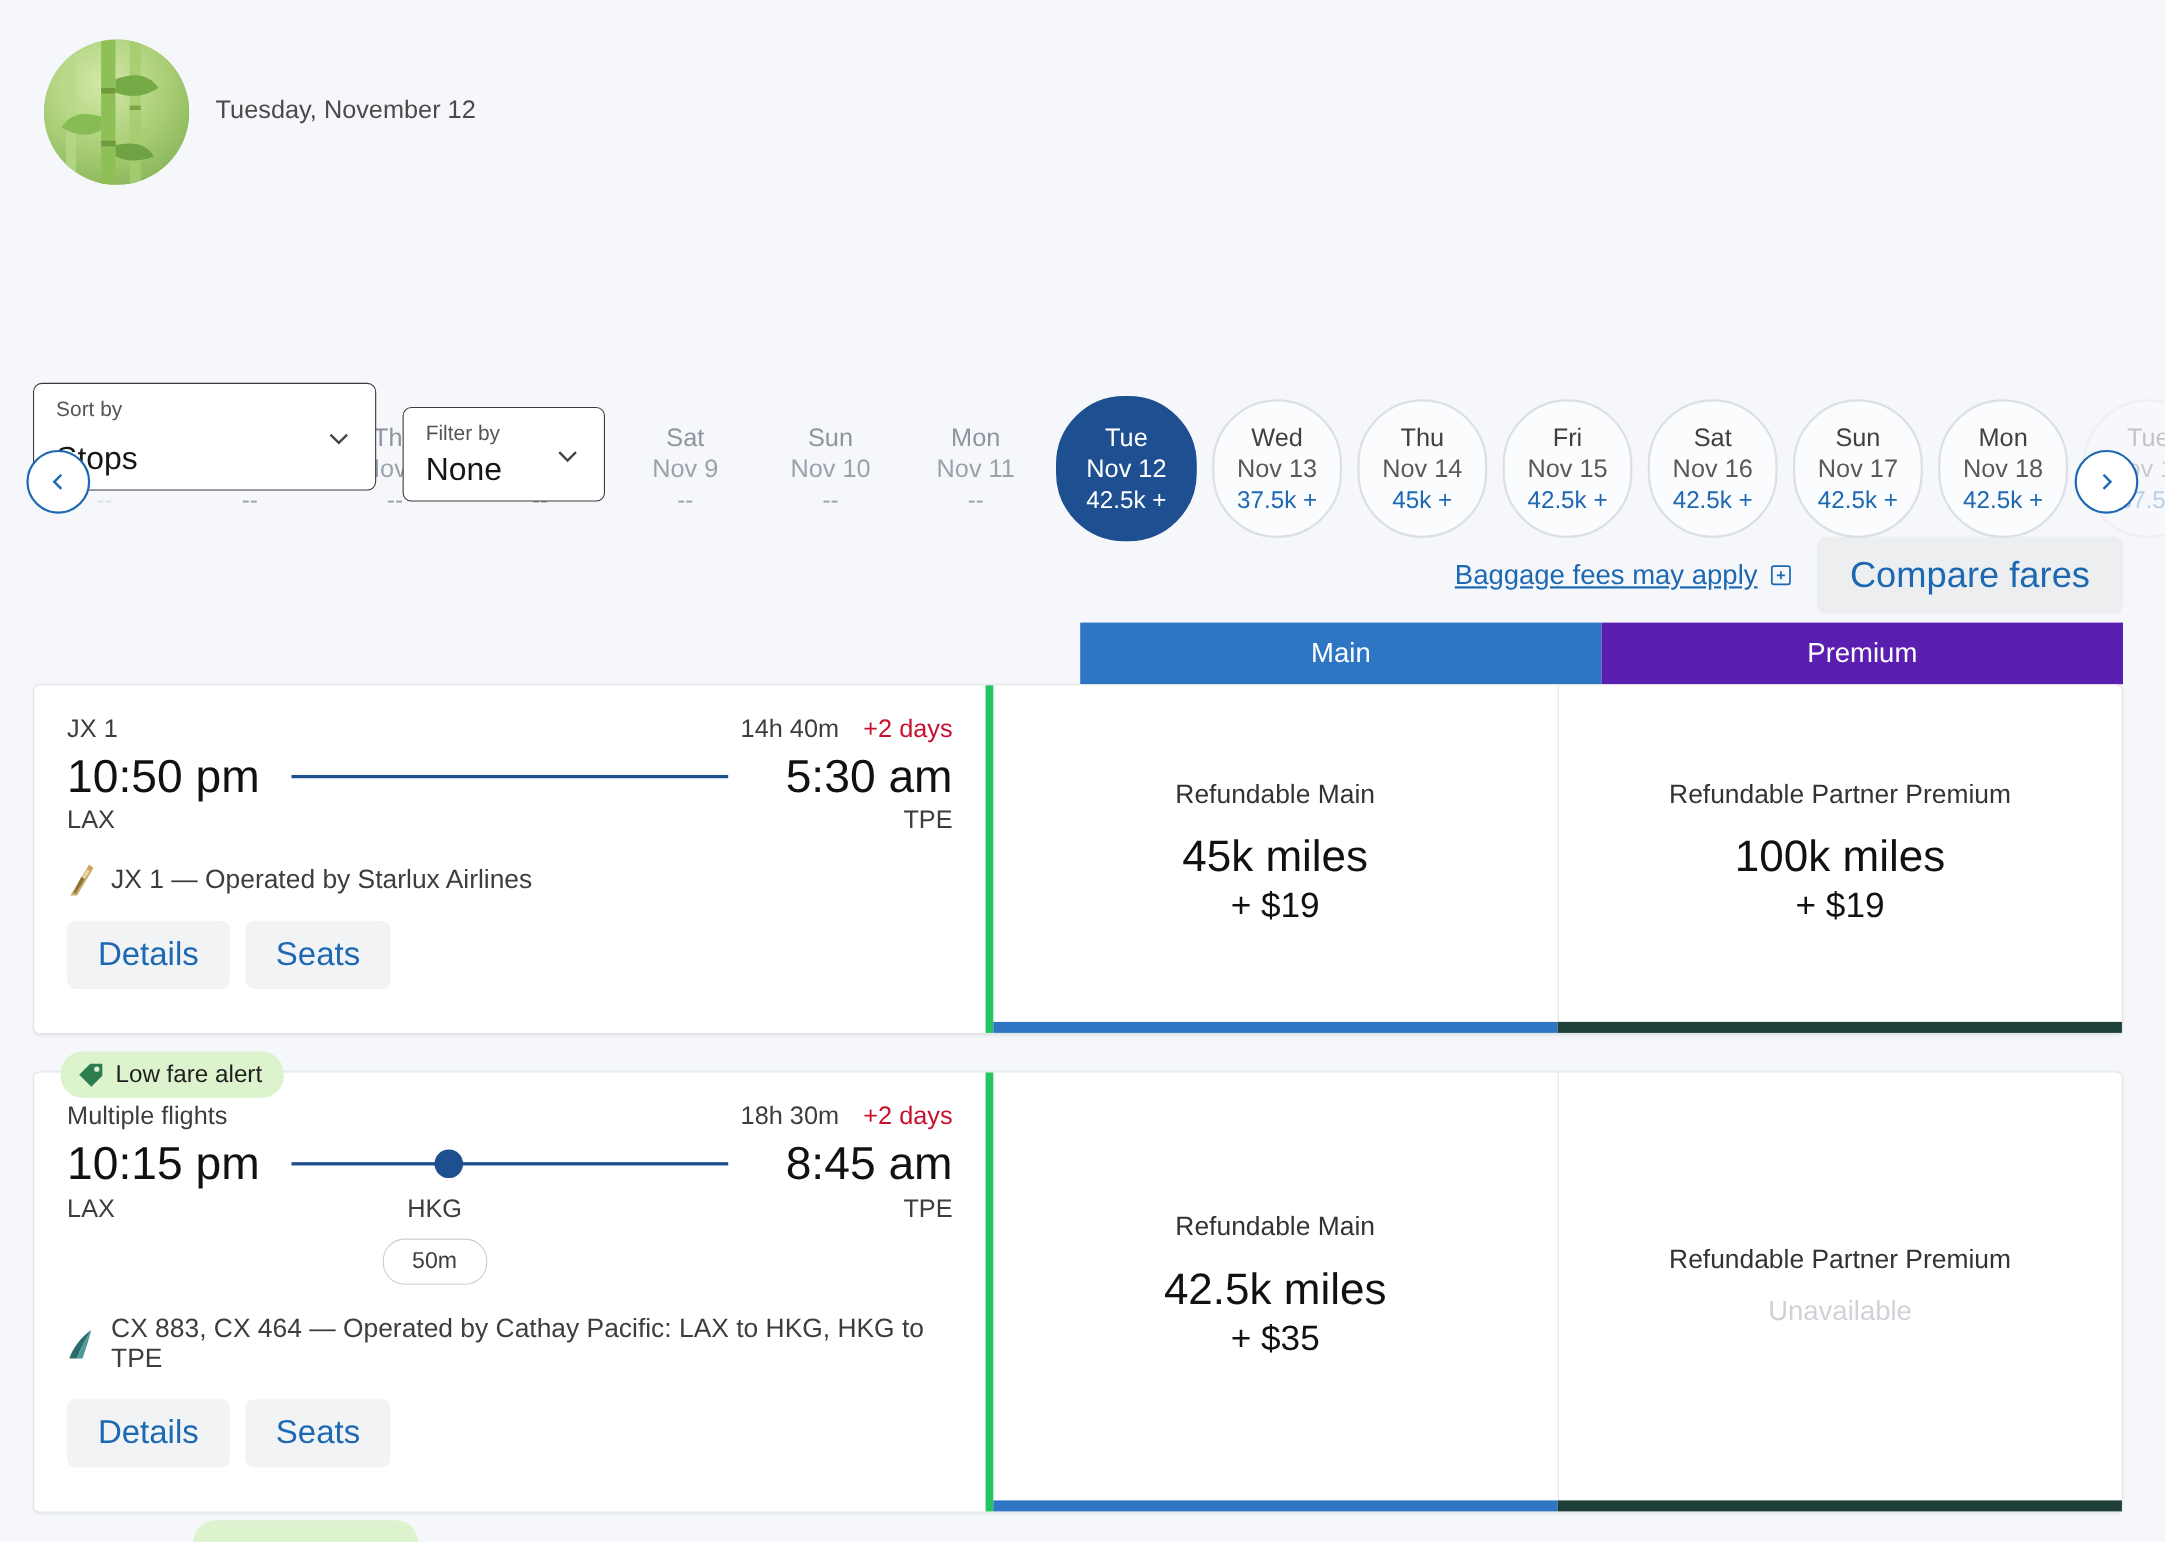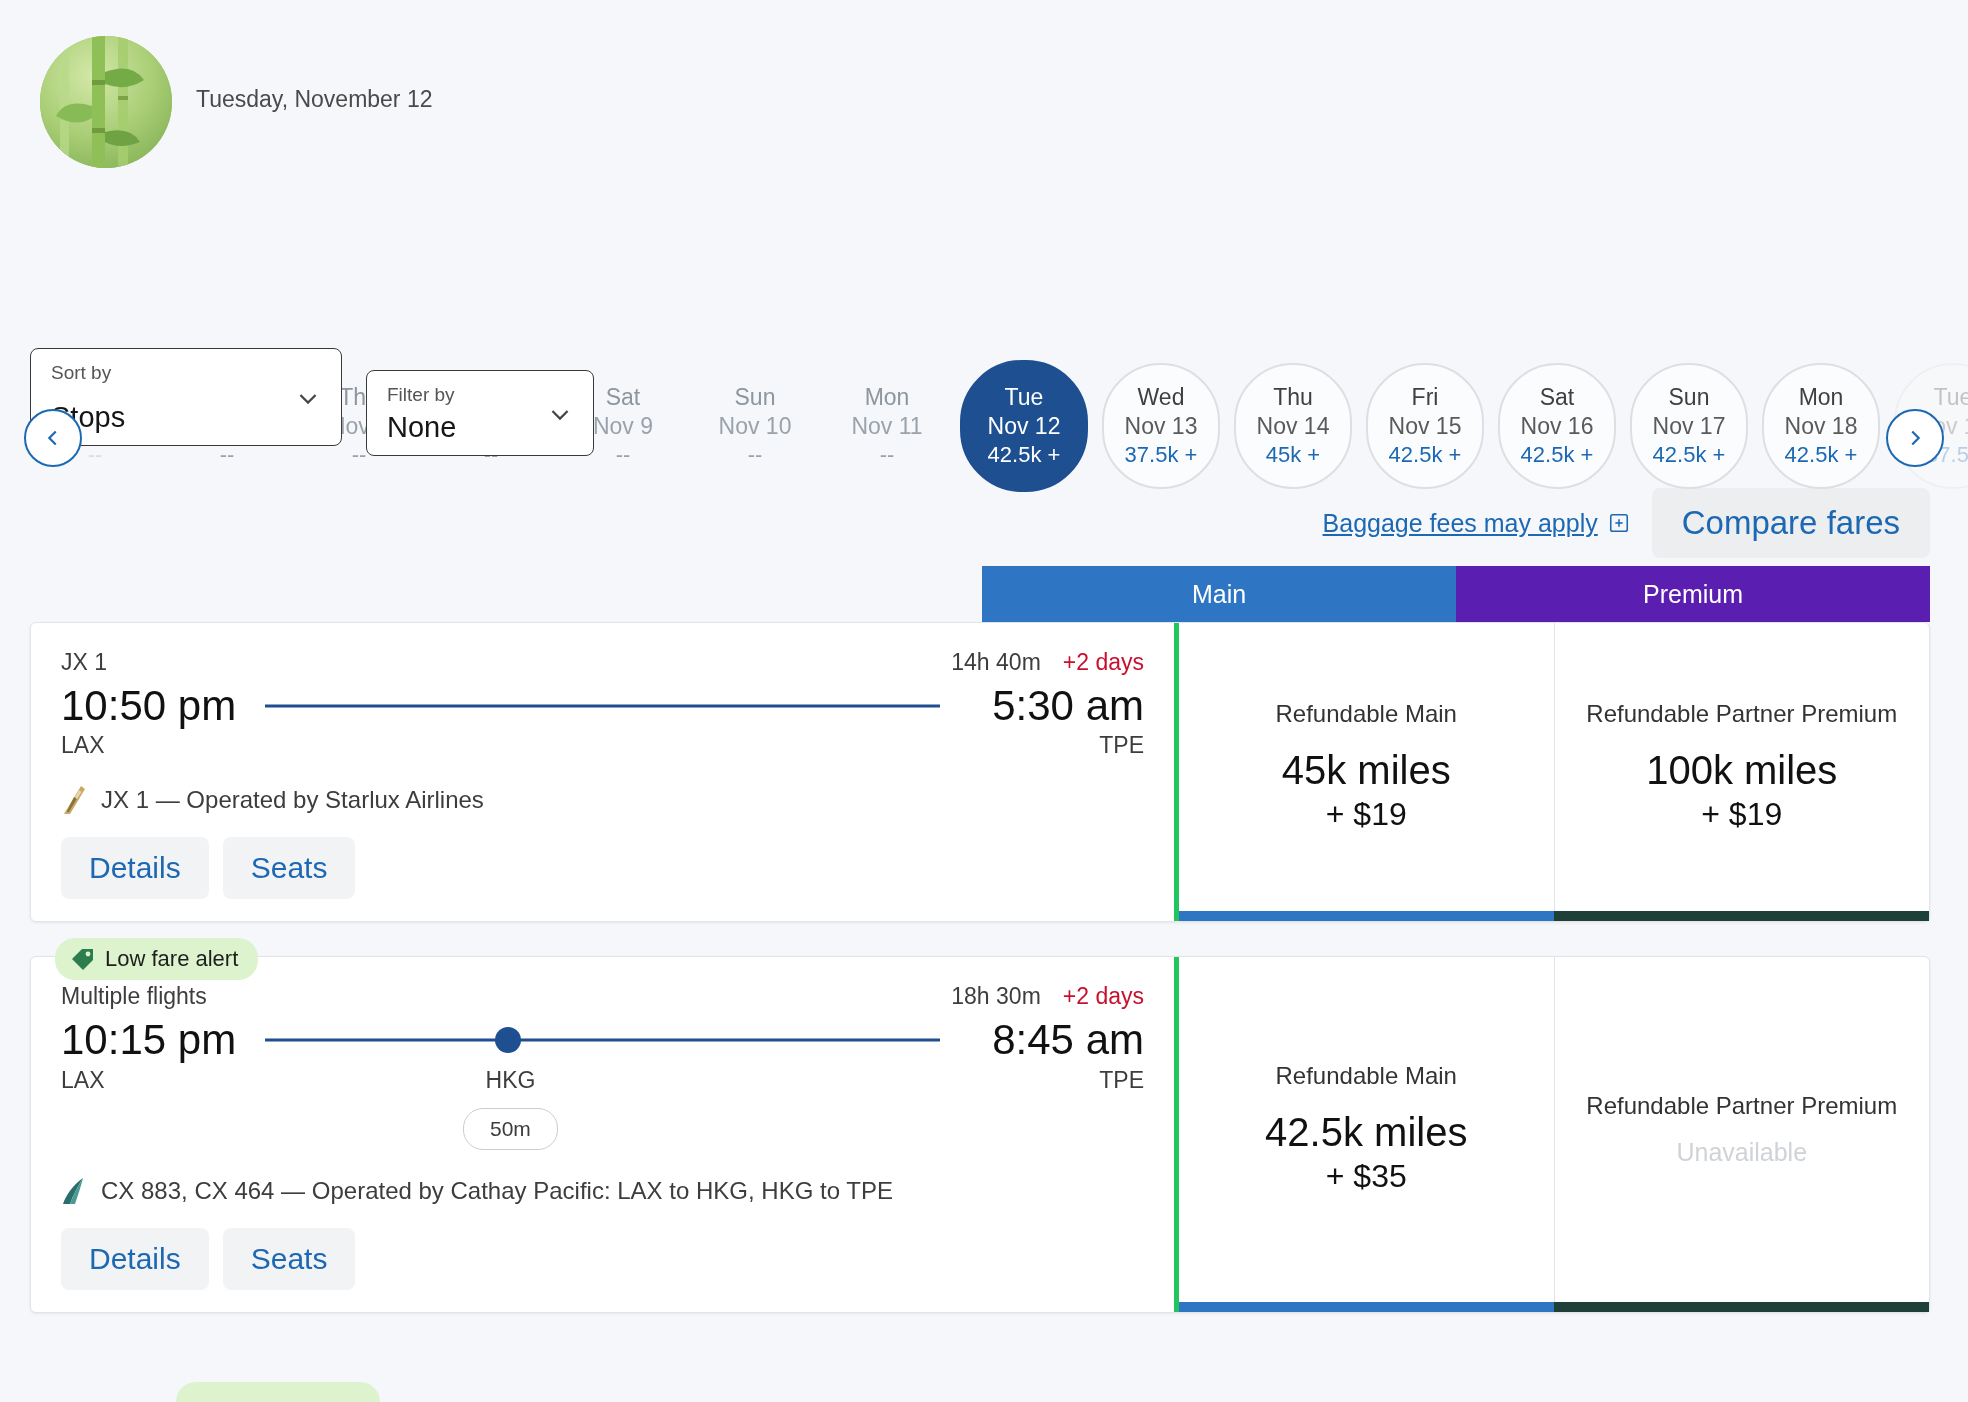--- a/index.html
+++ b/index.html
@@ -130,21 +130,21 @@
     border: 1.5px solid #3a3a3a;
     border-radius: 8px;
     position: relative;
     display: flex;
     flex-direction: column;
     justify-content: center;
     padding: 12px 20px;
     cursor: pointer;
   }
   .select-box.sortby { width: 312px; height: 98px; gap: 12px; }
-  .select-box.filterby { width: 228px; height: 86px; margin-top: 22px; }
+  .select-box.filterby { width: 184px; height: 86px; margin-top: 22px; }
   .select-label { font-size: 19px; color: #555; margin-bottom: 7px; }
   .select-value { font-size: 29px; color: #161616; line-height: 1; }
   .chev {
     position: absolute;
     right: 20px;
     top: 50%;
     transform: translateY(-45%);
     width: 26px; height: 26px;
     stroke: #444; fill: none; stroke-width: 2;
   }
@@ -206,23 +206,23 @@
     position: relative;
     display: flex;
     background: #ffffff;
     border: 1px solid #e2e5e8;
     border-radius: 6px;
     box-shadow: 0 1px 3px rgba(0,0,0,0.07);
     margin-bottom: 34px;
     overflow: visible;
   }
   .card-left {
-    width: 1148px;
-    padding: 26px 30px 22px 30px;
-    border-right: 5px solid #22c55e;
+    width: 872px;
+    padding: 26px 30px 40px 30px;
+    border-right: 7px solid #22c55e;
   }
   .card-right {
     flex: 1;
     display: flex;
     position: relative;
     padding-bottom: 10px;
   }
   .accent-bar {
     position: absolute;
     left: 0; right: 0; bottom: 0;

